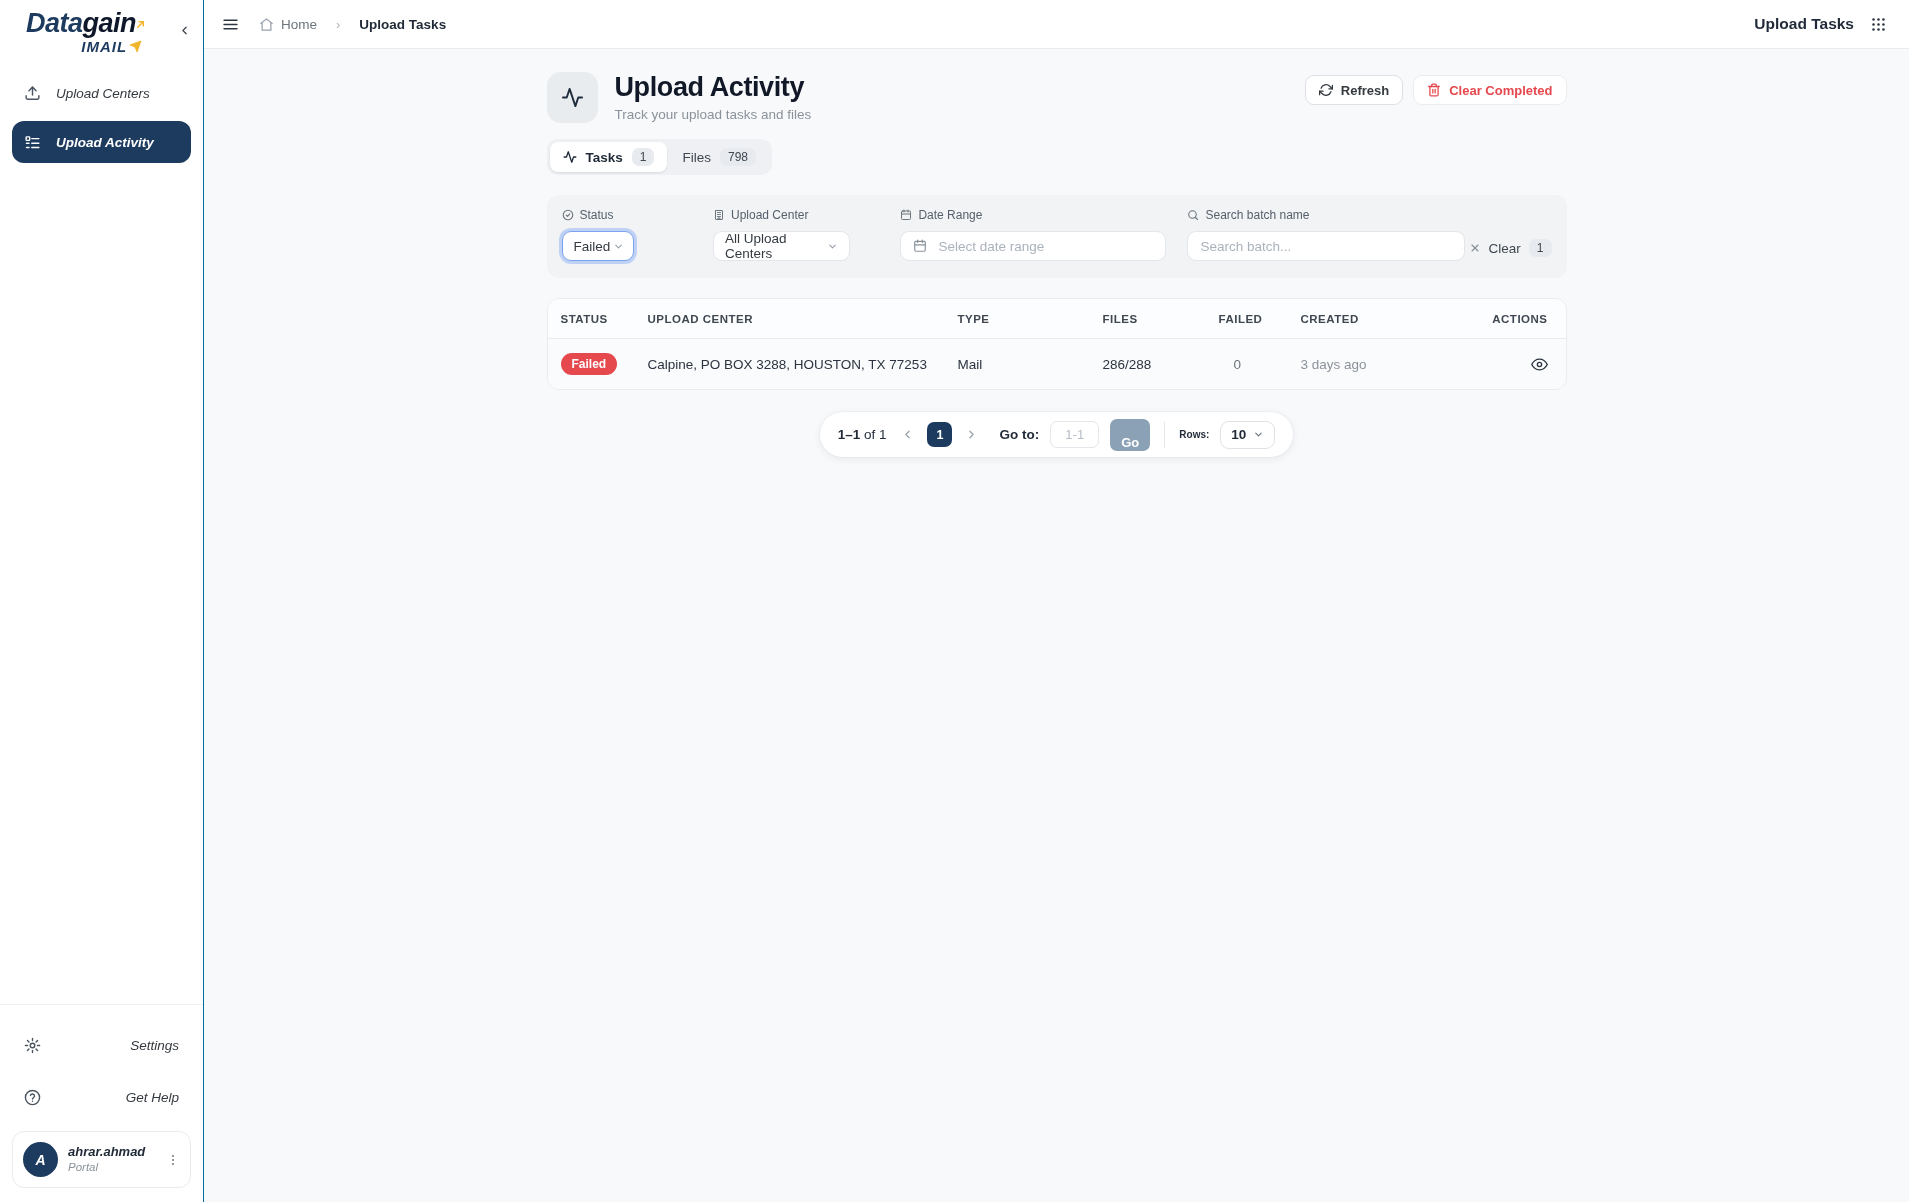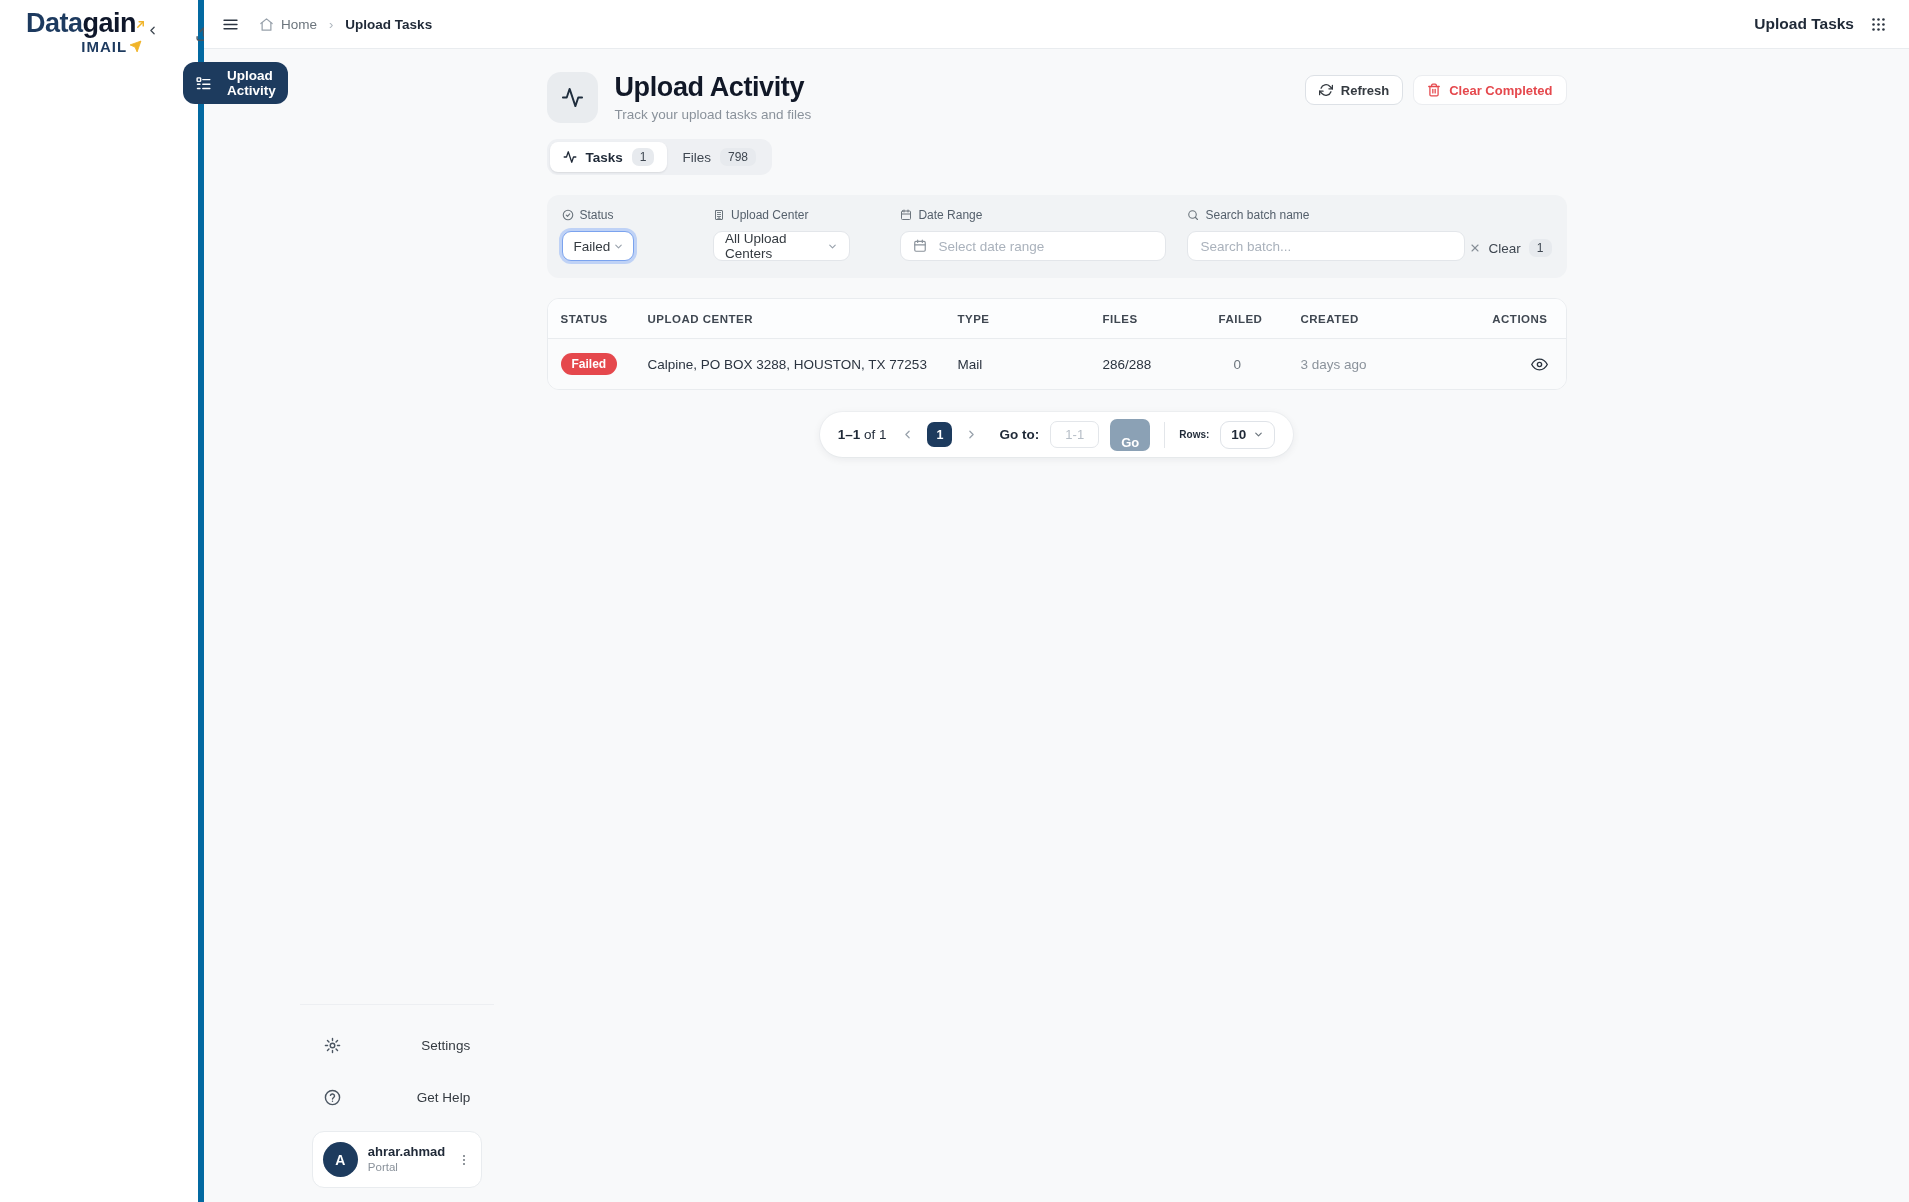--- a/index.html
+++ b/index.html
@@ -1,22 +1,22 @@
 <!DOCTYPE html>
 <html><head>
 <meta charset="utf-8">
 <style>
   * { margin:0; padding:0; box-sizing:border-box; }
   html,body { width:1909px; height:1202px; overflow:hidden;
     font-family:"Liberation Sans", sans-serif; background:#f8f9fa; color:#2b3440; }
   .app { display:flex; width:1909px; height:1202px; }
 
   
-  .sidebar { width:204px; background:#ffffff; border-right:6px solid #0369a1;
-    display:flex; flex-direction:row; flex-shrink:0; }
+  .sidebar { width:204px; background:#ffffff; border-right:1px solid #0369a1;
+    display:flex; flex-direction:column; flex-shrink:0;font-style:italic; }
   .logo-row { padding:10px 12px 4px 26px; display:flex; align-items:flex-start; justify-content:space-between; }
   .logo-main { font-size:27px; font-weight:800; letter-spacing:-0.5px; line-height:1; display:flex; align-items:flex-start; }
   .l-data { color:#1d3a5f; }
   .l-gain { color:#0f172a; }
   .logo-arrow { margin-top:-2px; margin-left:-1px; }
   .logo-sub { display:flex; justify-content:flex-end; align-items:center; gap:2px;
     font-size:15px; font-weight:800; color:#1d3a5f; letter-spacing:1px; margin-top:1px; padding-right:4px; }
   .collapse-btn { background:none; border:none; color:#3f4751; font-size:16px; cursor:pointer;
     margin-top:14px; line-height:1; display:flex; }
   .nav { padding:14px 12px 2px; }
@@ -35,21 +35,21 @@
     font-size:14px; font-weight:700; display:flex; align-items:center; justify-content:center; flex-shrink:0; }
   .user-name { font-size:13px; font-weight:700; color:#1f2937; line-height:1.25; }
   .user-role { font-size:11.5px; color:#8a929b; line-height:1.25; }
   .kebab { margin-left:auto; color:#6c757d; display:flex; cursor:pointer; padding:2px; }
 
   
   .main { flex:1; display:flex; flex-direction:column; min-width:0; }
   .topbar { height:49px; background:#ffffff; border-bottom:1px solid #e9ecef;
     display:flex; align-items:center; padding:0 22px 0 18px; gap:20px; flex-shrink:0; }
   .hamburger { display:flex; color:#2b3440; cursor:pointer; background:none; border:none; }
-  .breadcrumb { display:flex; align-items:center; gap:12px; font-size:13.5px; }
+  .breadcrumb { display:flex; align-items:center; gap:19px; font-size:13.5px; }
   .bc-home { display:flex; align-items:center; gap:7px; color:#6c757d; cursor:pointer; }
   .bc-sep { color:#adb5bd; font-size:13px; }
   .bc-current { color:#1f2937; font-weight:700; }
   .topbar-right { margin-left:auto; display:flex; align-items:center; gap:16px; }
   .topbar-title { font-size:15.5px; font-weight:700; color:#1f2937; }
   .grid-btn { display:flex; color:#2b3440; background:none; border:none; cursor:pointer; }
 
   
   .content { width:1020px; margin:0 auto; padding-top:23px; }
   .page-head { display:flex; align-items:flex-start; }

